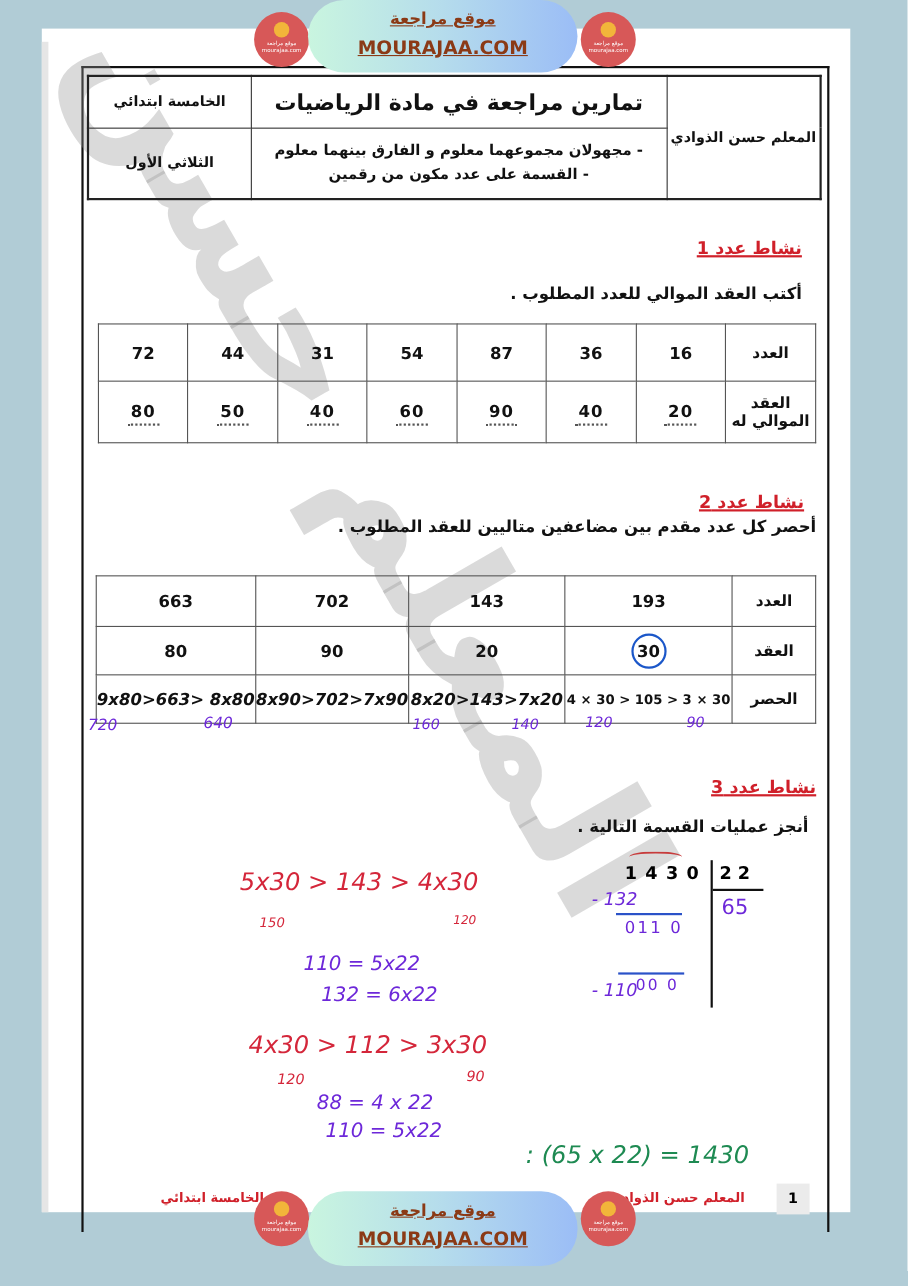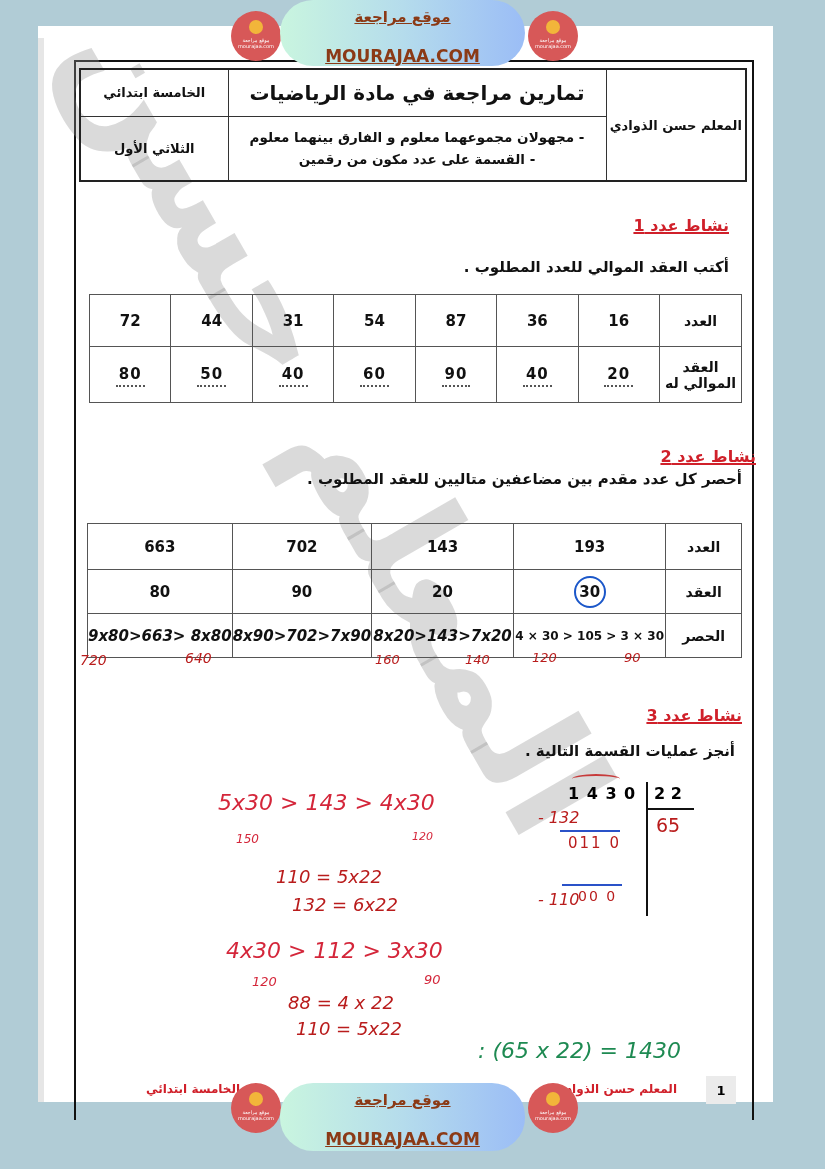--- a/index.html
+++ b/index.html
@@ -39,38 +39,38 @@
   table.grid { position: absolute; border-collapse: collapse; direction: rtl; }
   table.grid td { border: 1px solid #555; text-align: center; font-weight: bold; font-size: 15px; color: #111; }
   table.grid td.rowhead { font-size: 14px; }
   .hand { font-family: "DejaVu Sans", sans-serif; color: #2750c8; font-weight: normal; font-size: 20px; letter-spacing: 1px; }
   .dots { border-bottom: 2px dotted #555; display: inline-block; padding: 0 3px; line-height: 22px; }
   .hand-sm { color: #2750c8; font-weight: normal; font-size: 13px; white-space: nowrap; font-style: italic; }
   .circle { display:inline-block; border:2px solid #1b57c9; border-radius:50%; width:32px; height:32px; line-height:28px; }
 
   .note { position: absolute; white-space: nowrap; font-style: italic; }
   .red { color: #d4263a; }
-  .blue { color: #b91c1c; }
+  .blue { color: #6d28d9; }
   .green { color: #1e8a52; }
 
   .watermark {
     position: absolute; left: 120px; top: 260px; width: 600px; height: 600px;
     color: rgba(150,150,150,0.35); font-size: 150px; font-weight: bold;
     transform: rotate(60deg); transform-origin: center; pointer-events: none;
     direction: rtl; white-space: nowrap; line-height: 600px; text-align: center;
   }
 
   
   .banner {
     position: absolute; left: 280px; width: 245px; height: 66px; border-radius: 33px;
     background: linear-gradient(90deg, #c9f5df 0%, #b5dcec 50%, #9bbdf6 100%);
     text-align: center; color: #8b3a16; font-weight: bold;
   }
   .banner .ar { display:block; font-size: 15px; text-decoration: underline; padding-top: 8px; direction: rtl; }
-  .banner .en { display:block; font-size: 17px; text-decoration: underline; margin-top: 20px; }
+  .banner .en { display:block; font-size: 17px; text-decoration: underline; margin-top: 8px; }
   .logo {
     position: absolute; width: 50px; height: 50px; border-radius: 50%; background: #d75858;
     text-align: center;
   }
   .logo .book { display:block; margin: 9px auto 0; width: 14px; height: 14px; border-radius: 50%; background: #f2b53a; }
   .logo .cap { display:block; color: #fff; font-size: 5px; line-height: 6px; margin-top: 3px; }
 
   .footer-row { position:absolute; left:76px; top:1076px; width:676px; height:26px; direction: rtl; }
   .footer-num { position:absolute; right:16px; top:0; width:30px; height:28px; background:#ebebeb; text-align:center; font-weight:bold; font-size:13px; line-height:30px; }
   .footer-teacher { position:absolute; right:75px; top:6px; color:#d0202a; font-weight:bold; font-size:12px; }
@@ -125,21 +125,21 @@
     <td class="hand"><span class="dots">40</span></td>
     <td class="hand"><span class="dots">90</span></td>
     <td class="hand"><span class="dots">60</span></td>
     <td class="hand"><span class="dots">40</span></td>
     <td class="hand"><span class="dots">50</span></td>
     <td class="hand"><span class="dots">80</span></td>
   </tr>
 </tbody>
   </table>
 
-<div class="act-title" style="right:69px; top:447px;">نشاط عدد 2</div>
+<div class="act-title" style="right:94px; top:447px;">نشاط عدد 2</div>
 <div class="instr" style="right:83px; top:470px;">أحصر كل عدد مقدم بين مضاعفين متاليين للعقد المطلوب .</div>
 
 <table class="grid" style="left:87px; top:523px; width:655px;">
   <tbody>
       <tr style="height:46px;">
     <td class="rowhead" style="width:77px;">العدد</td>
     <td style="width:157px;">193</td>
     <td style="width:142px;">143</td>
     <td style="width:133px;margin-left:20px;">702</td>
     <td>663</td>

